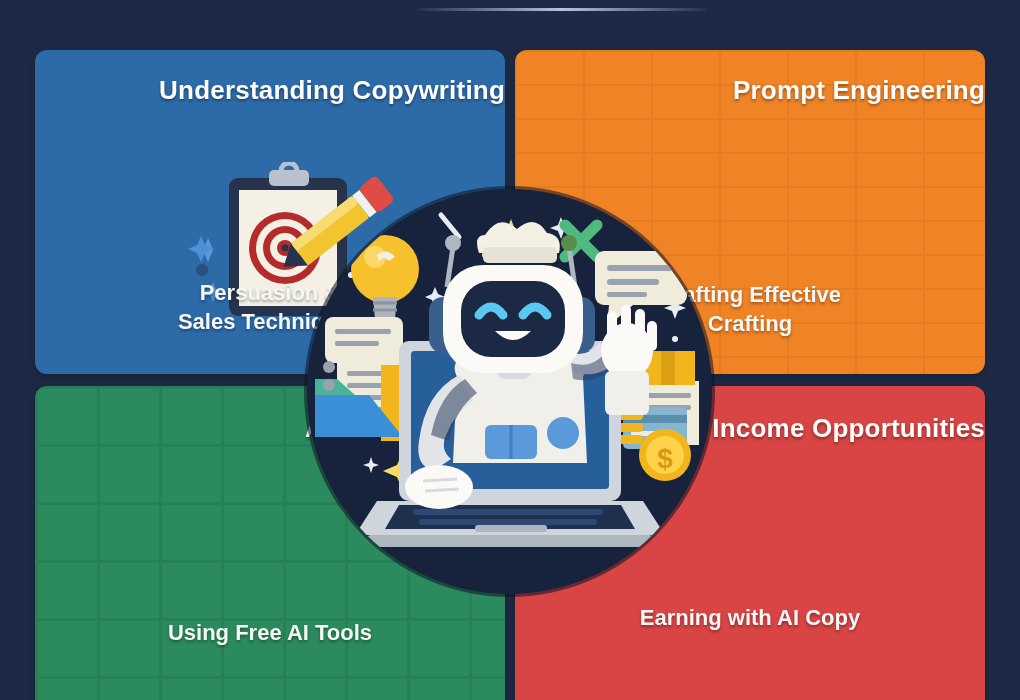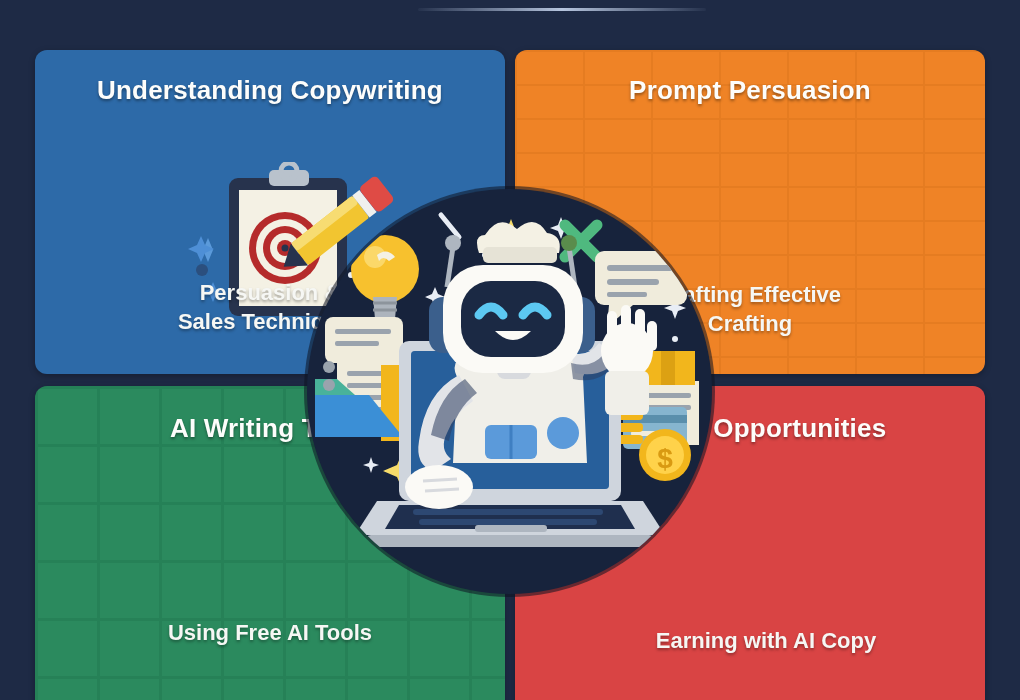--- a/index.html
+++ b/index.html
@@ -32,38 +32,38 @@
   .panel{
     position:absolute; overflow:hidden;
     box-shadow:0 2px 6px rgba(0,0,0,.28);
   }
   #panel-tl{ left:35px;  top:50px;  width:470px; height:324px; background:#2d6aa8; border-radius:12px; }
   #panel-tr{ left:515px; top:50px;  width:470px; height:324px; background:#ef8326; border-radius:12px; }
   #panel-bl{ left:35px;  top:386px; width:470px; height:330px; background:#2b8a5e; border-radius:12px 12px 0 0; }
   #panel-br{ left:515px; top:386px; width:470px; height:330px; background:#d94444; border-radius:12px 12px 0 0; }
 
   .p-title{
-    position:absolute; width:100%; text-align:center;
+    position:absolute; width:100%; text-align:right;
     font-size:26px; font-weight:bold; color:#fdfdfb;
     text-shadow:0 2px 3px rgba(0,0,0,.38);
     letter-spacing:.2px; white-space:nowrap;
   }
   #panel-tl .p-title,#panel-tr .p-title{ top:25px; }
   #panel-bl .p-title,#panel-br .p-title{ top:27px; }
 
   .p-sub{
     position:absolute; width:100%; text-align:center;
     font-size:22px; font-weight:bold; color:#f6f7f4;
     text-shadow:0 2px 3px rgba(0,0,0,.34);
     line-height:29px;
   }
   #panel-tl .p-sub{ top:228px; }
   #panel-tr .p-sub{ top:230px; }
   #panel-bl .p-sub{ top:232px; }
-  #panel-br .p-sub{ top:240px;margin-left:16px; }
+  #panel-br .p-sub{ top:217px; }
 
   
   .bricks{
     position:absolute; left:0; top:0; width:100%; height:100%;
     opacity:.16; pointer-events:none;
     background-image:
       linear-gradient(#b65b10 2px, transparent 2px),
       linear-gradient(90deg,#b65b10 2px, transparent 2px);
     background-size:100% 34px, 68px 34px;
   }
@@ -147,21 +147,21 @@
     </div>
 
     <div class="p-sub">
       <div>Persuasion &amp;</div>
       <div>Sales Techniques</div>
     </div>
   </div>
 
   <div class="panel" id="panel-tr">
     <div class="bricks"></div>
-    <div class="p-title">Prompt Persuasion</div>
+    <div class="p-title">Prompt Engineering</div>
 
     <div class="p-sub">
       <div>Crafting Effective</div>
       <div>Crafting</div>
     </div>
   </div>
 
   <div class="panel" id="panel-bl">
     <div class="circuit"></div>
     <div class="p-title">AI Writing Tools</div>

